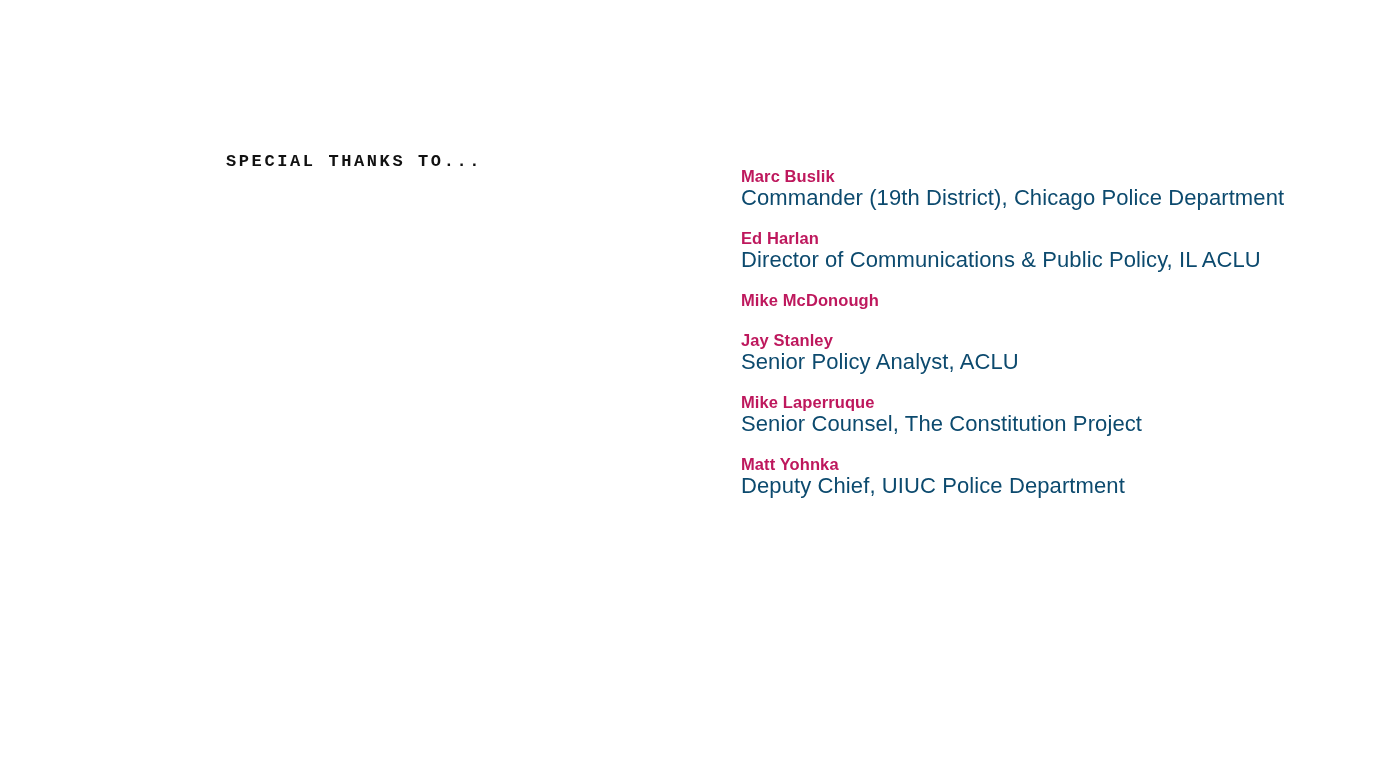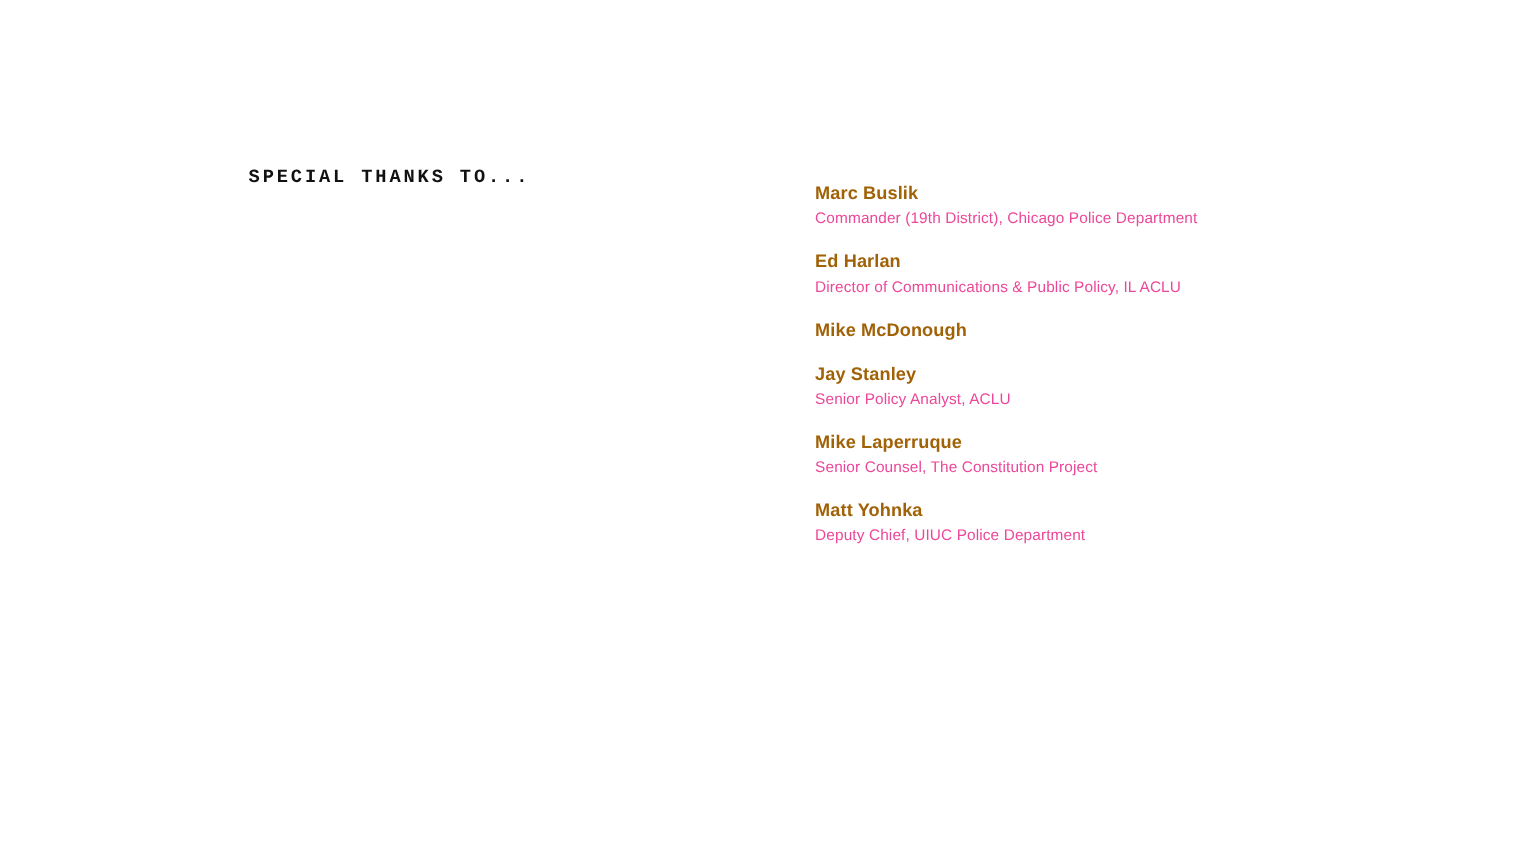--- a/index.html
+++ b/index.html
@@ -39,28 +39,28 @@
   .thanks-entry {
     margin-bottom: 18px;
   }
   .thanks-entry:last-child {
     margin-bottom: 0;
   }
   .person-name {
     font-size: 16.5px;
     font-weight: 700;
     line-height: 22px;
-    color: #a16207;
+    color: #be185d;
     letter-spacing: 0.1px;
   }
   .person-role {
-    font-size: 14px;
+    font-size: 22px;
     font-weight: 400;
     line-height: 22px;
-    color: #ec4899;
+    color: #0c4a6e;
     letter-spacing: 0.1px;
   }
 </style>
 </head>
 <body>
 
 <div class="slide">
 
   <div class="section-heading">SPECIAL THANKS TO...</div>
 

